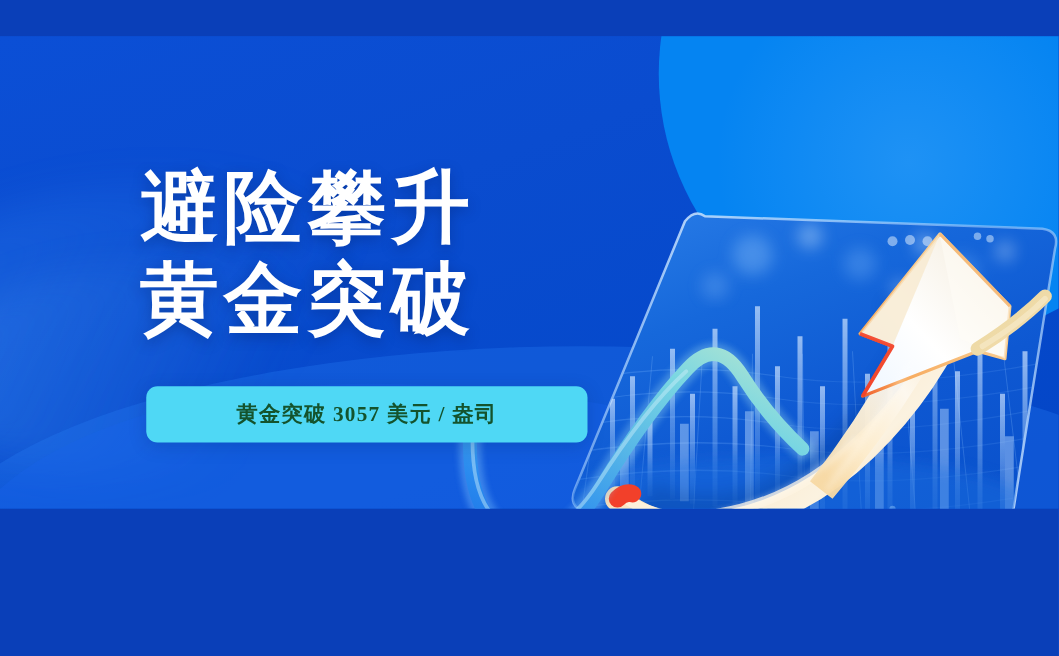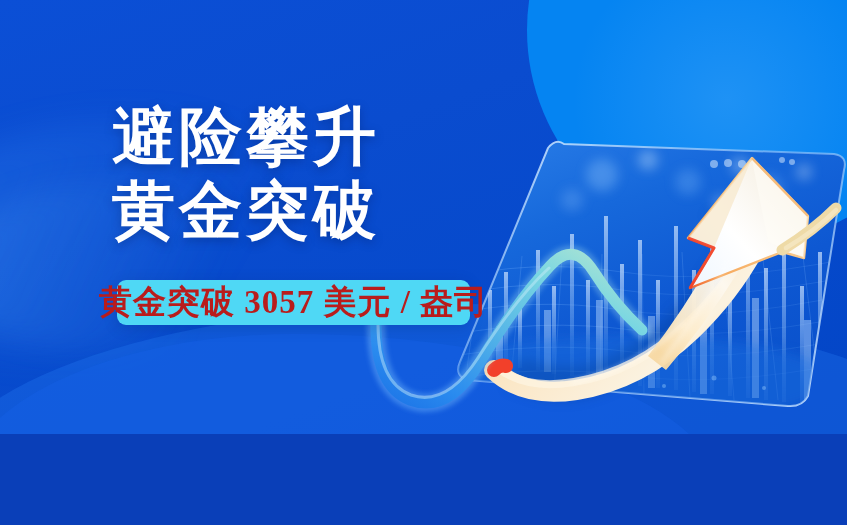--- a/index.html
+++ b/index.html
@@ -1,23 +1,24 @@
 <!DOCTYPE html>
 <html lang="zh"><head>
 <meta charset="utf-8">
 <title>Gold Price Poster</title>
 <style>
   html,body{margin:0;padding:0;background:#0a3fb8;}
   #poster{
     position:relative;
-    width:847px;height:434px;
+    width:847px;height:378px;
     overflow:hidden;
     background:#0a4ed2;
     font-family:"Liberation Serif","DejaVu Serif",serif;
     user-select:none;
+    margin-top:29px;
   }
 
   
   .bg-base{
     position:absolute;inset:0;
     background:
       linear-gradient(160deg,#0b4fd6 0%,#0a4ccf 35%,#0549cb 70%,#0345c6 100%);
   }
   .bg-circle-tr{
     position:absolute;
@@ -82,22 +83,22 @@
   .subtitle-banner{
     position:absolute;
     left:117px;top:280px;
     width:353px;height:45px;
     border-radius:9px;
     background:#4fd8f5;
     display:flex;align-items:center;justify-content:center;
     box-shadow:0 3px 14px rgba(2,40,110,.22);
   }
   .subtitle-text{
-    color:#b91c1c;
-    font-size:33px;
+    color:#14532d;
+    font-size:17px;
     font-weight:700;
     letter-spacing:1px;
     white-space:nowrap;
   }
 
   
   .graphic-wrap{
     position:absolute;
     left:452px;top:130px;
     width:395px;height:290px;

